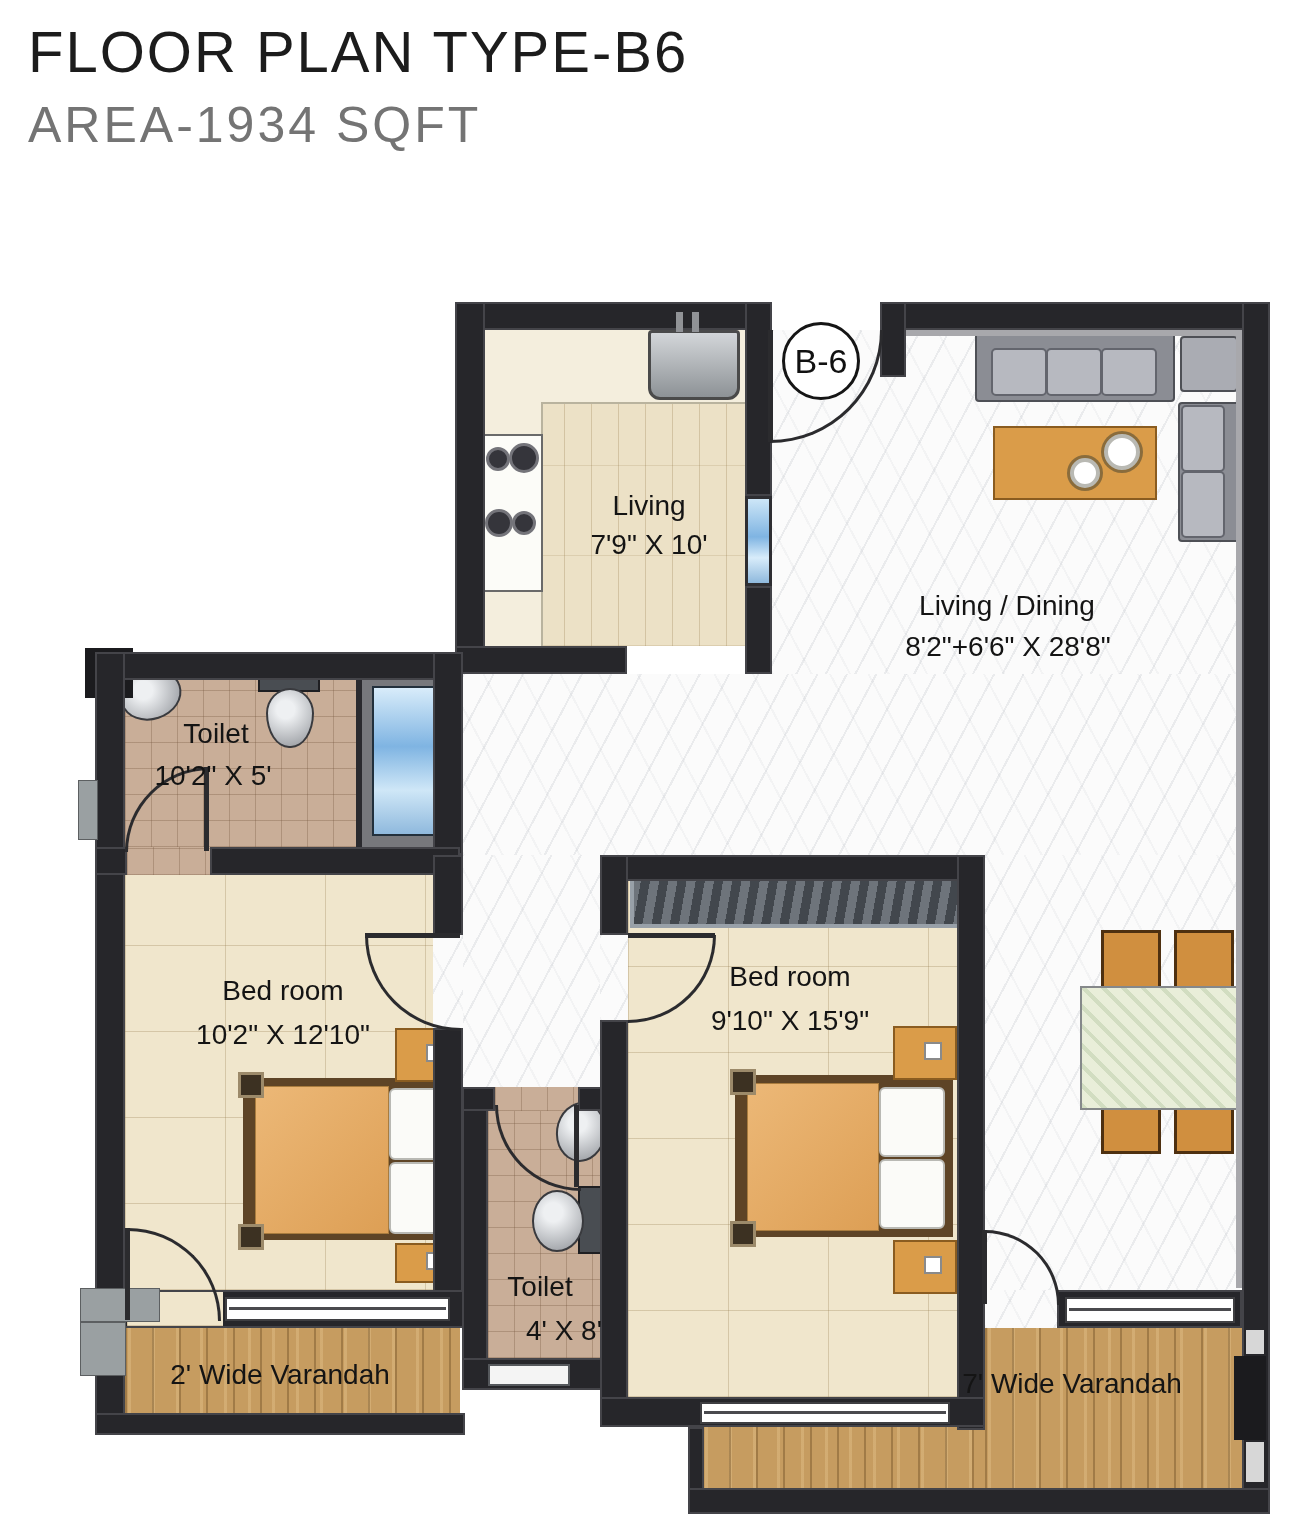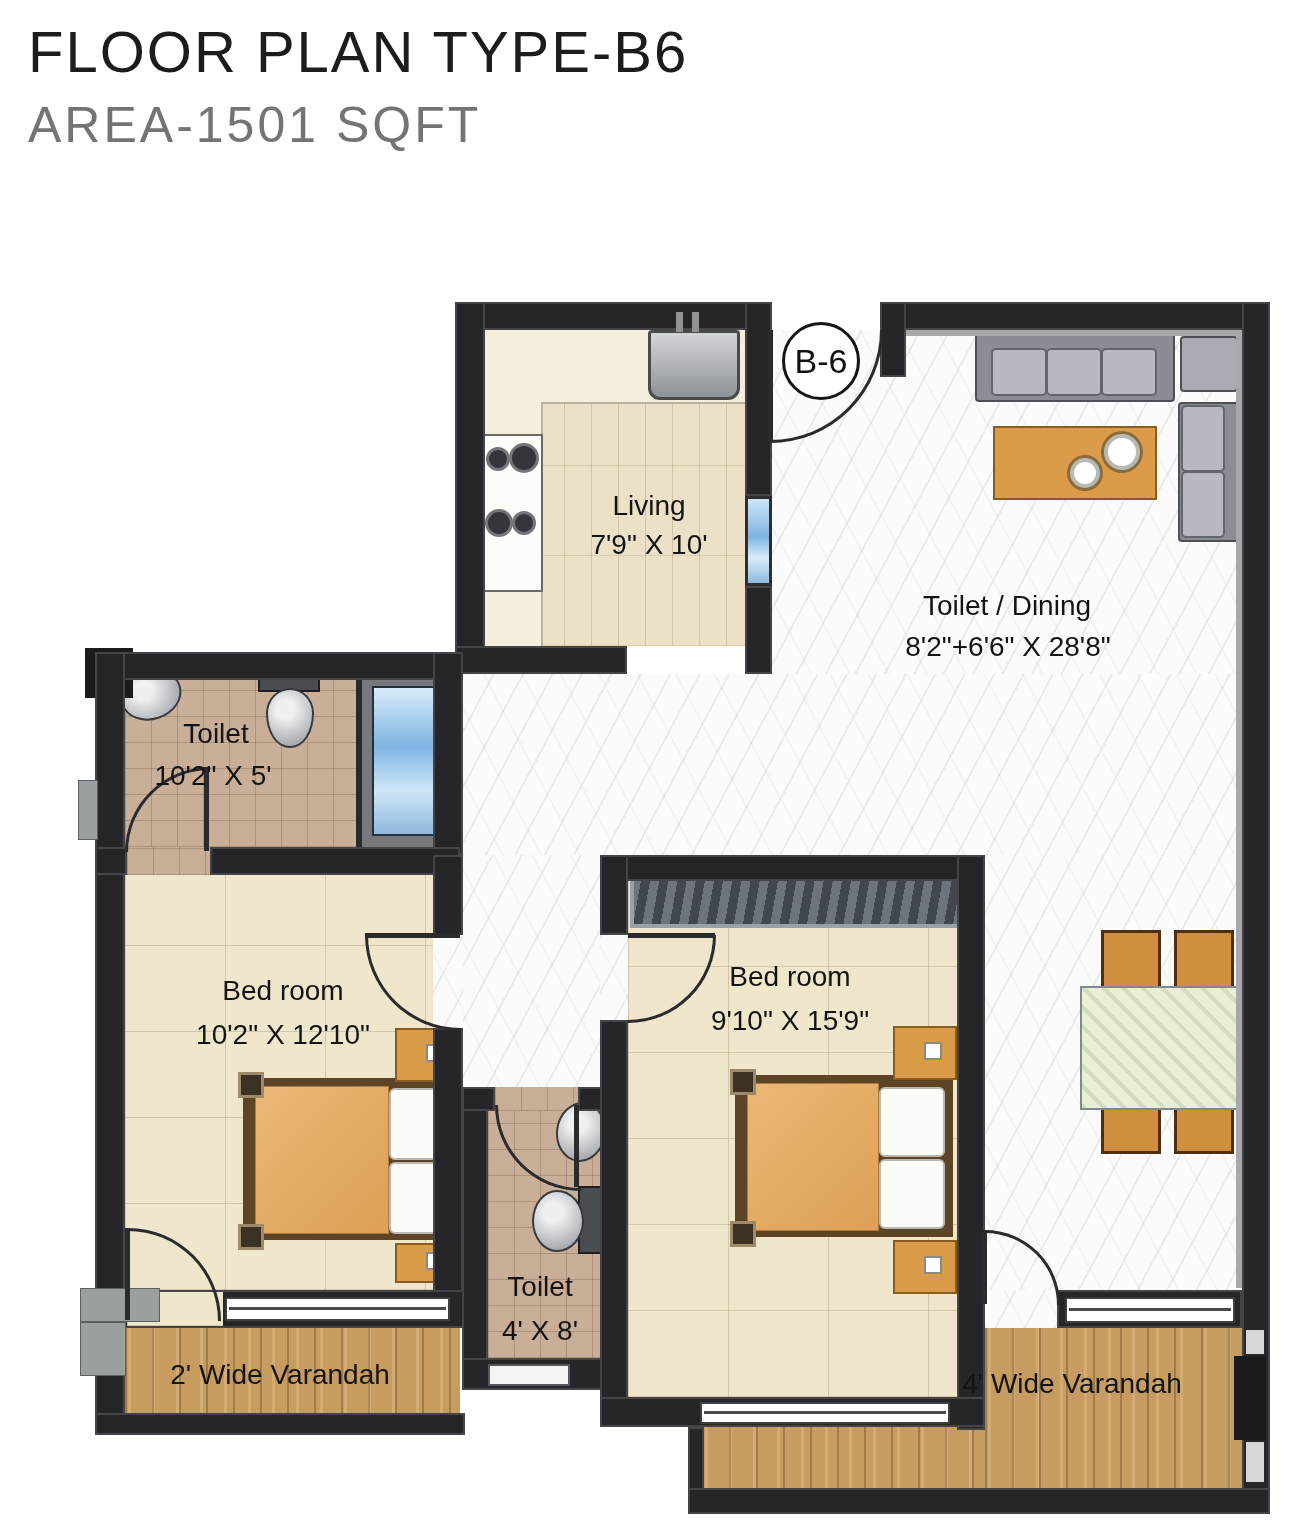--- a/index.html
+++ b/index.html
@@ -46,21 +46,21 @@
   .fixture{position:absolute;border:2px solid #393a3e;background:radial-gradient(circle at 40% 35%, #eef0f2 20%, #a0a3a8 85%);}
   .title{position:absolute;left:28px;top:18px;font-size:58px;letter-spacing:2px;color:#1c1c1c;}
   .subtitle{position:absolute;left:28px;top:96px;font-size:50px;letter-spacing:3px;color:#747474;}
   .badge{position:absolute;left:782px;top:322px;width:72px;height:72px;border:3px solid #151515;border-radius:50%;
          background:#ffffff;font-size:34px;color:#111;display:flex;align-items:center;justify-content:center;}
 </style>
 </head>
 <body>
 
 <div class="title">FLOOR PLAN TYPE-B6</div>
-<div class="subtitle">AREA-1501 SQFT</div>
+<div class="subtitle">AREA-1934 SQFT</div>
 
 <div id="plan">
 
   <div class="floor-kitchen" style="left:483px;top:330px;width:262px;height:316px;"></div>
   <div class="floor-marble" style="left:772px;top:330px;width:470px;height:344px;"></div>
   <div class="floor-marble" style="left:463px;top:674px;width:779px;height:181px;"></div>
   <div class="floor-marble" style="left:462px;top:855px;width:138px;height:232px;"></div>
   <div class="floor-marble" style="left:985px;top:855px;width:257px;height:435px;"></div>
   <div class="floor-toilet" style="left:125px;top:680px;width:308px;height:167px;"></div>
   <div class="floor-bed" style="left:125px;top:875px;width:308px;height:415px;"></div>
@@ -210,26 +210,26 @@
 
   <div class="arc arc-br" style="left:628px;top:935px;width:85px;height:85px;"></div>
   <div class="leaf" style="left:628px;top:933px;width:87px;height:5px;"></div>
 
   <div class="arc arc-tr" style="left:985px;top:1230px;width:72px;height:72px;"></div>
   <div class="leaf" style="left:982px;top:1230px;width:5px;height:74px;"></div>
 
   <div class="badge">B-6</div>
   <div class="rlabel" style="left:649px;top:506px;">Living</div>
   <div class="rlabel" style="left:649px;top:545px;">7'9" X 10'</div>
-  <div class="rlabel" style="left:1007px;top:606px;">Toilet / Dining</div>
+  <div class="rlabel" style="left:1007px;top:606px;">Living / Dining</div>
   <div class="rlabel" style="left:1008px;top:647px;">8'2"+6'6" X 28'8"</div>
   <div class="rlabel" style="left:216px;top:734px;">Toilet</div>
   <div class="rlabel" style="left:213px;top:776px;">10'2" X 5'</div>
   <div class="rlabel" style="left:283px;top:991px;">Bed room</div>
   <div class="rlabel" style="left:283px;top:1035px;">10'2" X 12'10"</div>
   <div class="rlabel" style="left:790px;top:977px;">Bed room</div>
   <div class="rlabel" style="left:790px;top:1021px;">9'10" X 15'9"</div>
   <div class="rlabel" style="left:540px;top:1287px;">Toilet</div>
-  <div class="rlabel" style="left:540px;top:1331px;">4' X 8'</div>
+  <div class="rlabel" style="left:564px;top:1331px;">4' X 8'</div>
   <div class="rlabel" style="left:280px;top:1375px;">2' Wide Varandah</div>
-  <div class="rlabel" style="left:1072px;top:1384px;">4' Wide Varandah</div>
+  <div class="rlabel" style="left:1072px;top:1384px;">7' Wide Varandah</div>
 
 </div>
 
 </body></html>

